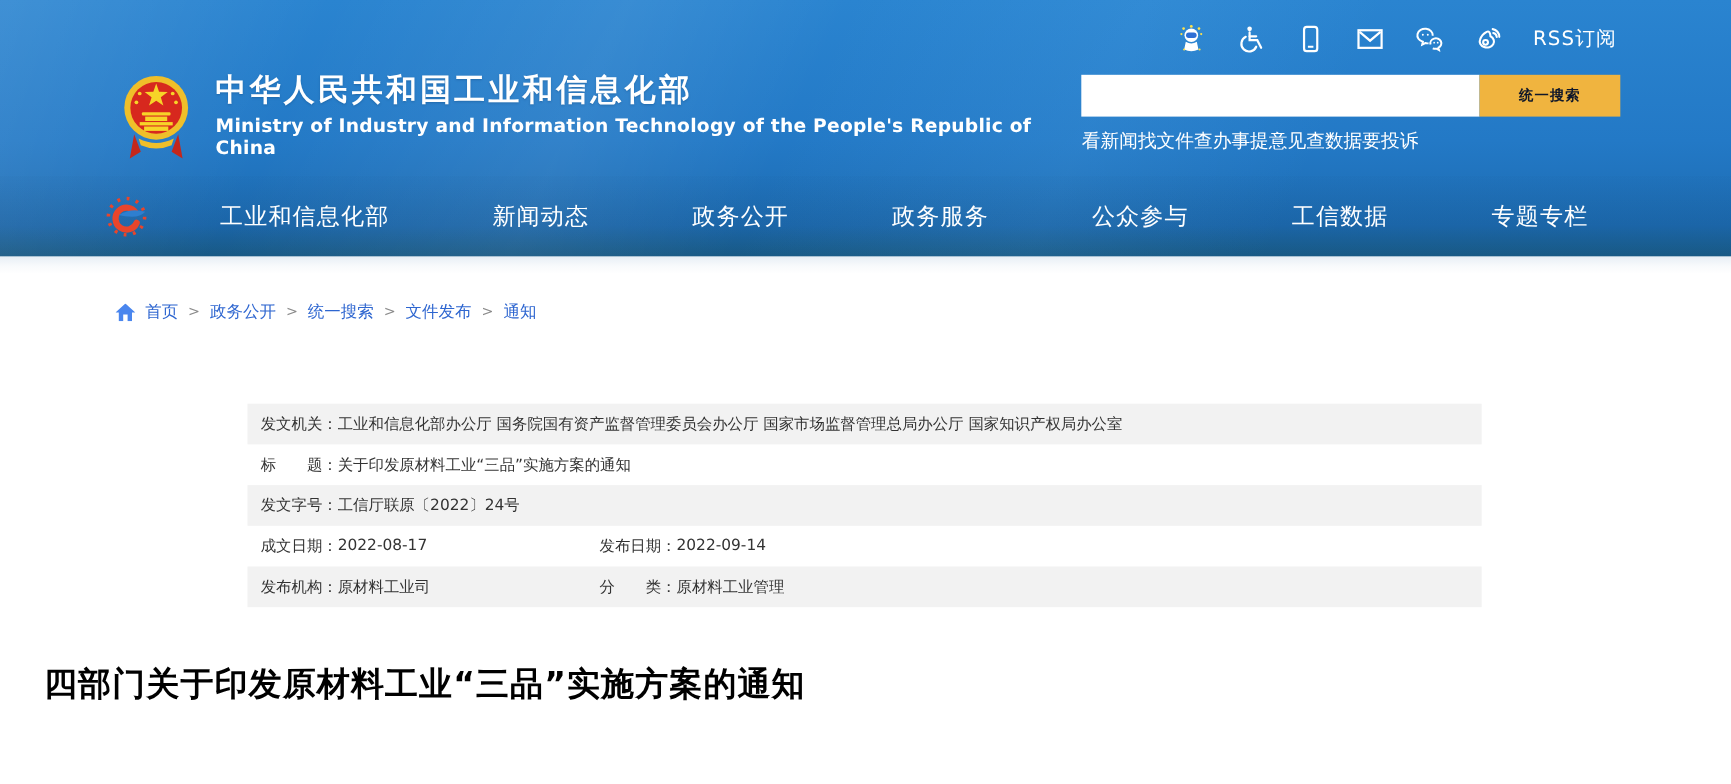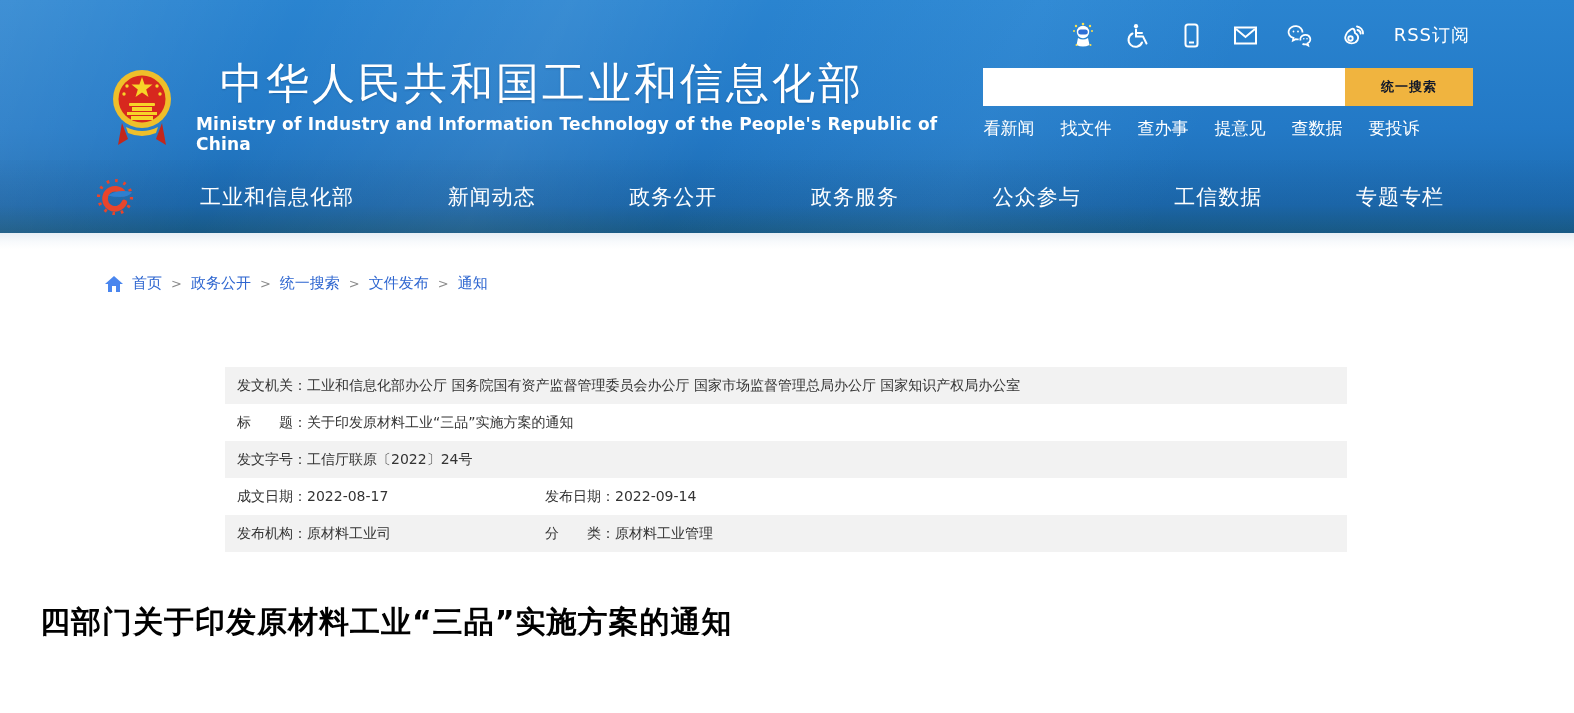--- a/index.html
+++ b/index.html
@@ -20,35 +20,35 @@
   .top-strip {
     display:flex; justify-content:flex-end; align-items:center;
     gap:27px; padding:20px 104px 0 0; height:50px;
   }
   .top-strip .icon svg { display:block; width:27px; height:27px; }
   .rss-label { font-size:18px; color:#fff; letter-spacing:1px; cursor:pointer; }
 
   .brand-row { display:flex; justify-content:space-between; padding:6px 101px 0 112px; }
   .brand { display:flex; align-items:center; gap:24px; margin-top:4px; }
   .emblem svg { display:block; width:60px; height:92px; }
-  .site-title { font-size:43px; font-weight:normal; letter-spacing:3px; line-height:1.1; text-shadow:0 1px 2px rgba(0,40,80,.25);margin-left:24px; }
+  .site-title { font-size:28px; font-weight:bold; letter-spacing:3px; line-height:1.1; text-shadow:0 1px 2px rgba(0,40,80,.25); }
   .site-subtitle { font-size:17px; font-weight:bold; margin-top:7px; letter-spacing:.2px; }
 
   .search-col { width:498px; margin-top:12px; }
   .search-row { display:flex; height:38px; }
   .search-input {
     flex:1; border:none; outline:none; padding:0 12px;
     font-size:16px; background:#fff; border-radius:0;
   }
   .search-button {
     width:128px; border:none; cursor:pointer;
     background:#F0B43F; color:#0f172a; font-size:13px; font-weight:bold;
     font-family:inherit; letter-spacing:1px;
   }
-  .quick-links { display:flex; gap:26px; margin-top:11px;align-items:center; }
+  .quick-links { display:flex; margin-top:11px;align-items:center; }
   .quick-links a { color:#fff; text-decoration:none; font-size:17px; cursor:pointer; white-space:nowrap; }
 
   .main-nav {
     position:absolute; left:0; right:0; bottom:0; height:73px;
     display:flex; align-items:center; padding:0 130px 0 96px;
     background:linear-gradient(180deg, rgba(10,40,70,0.02), rgba(8,35,66,0.14));
   }
   .nav-logo { margin-right:62px; }
   .nav-logo svg { display:block; width:42px; height:42px; }
   .nav-items { flex:1; display:flex; justify-content:space-between; align-items:center; }

